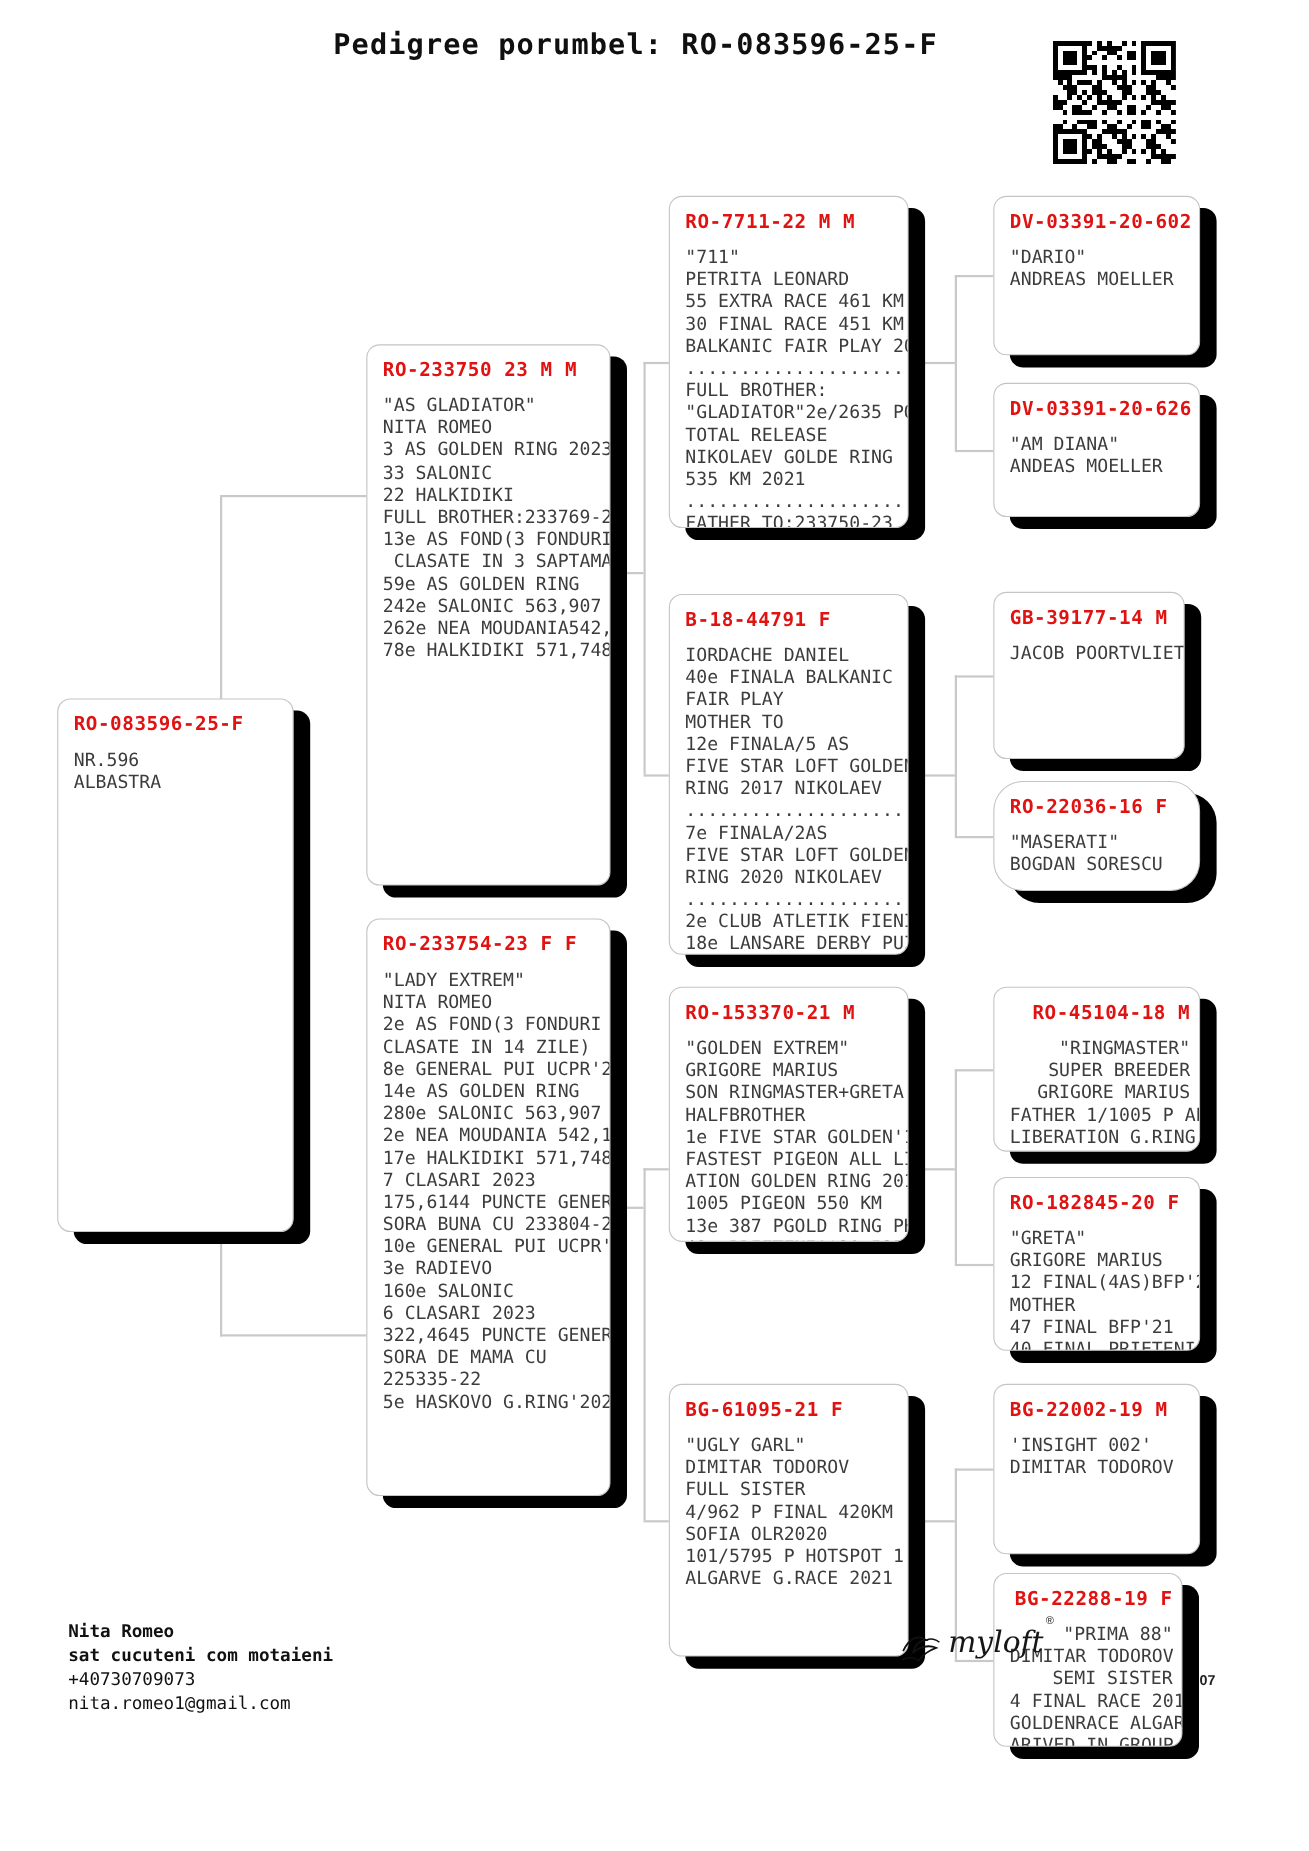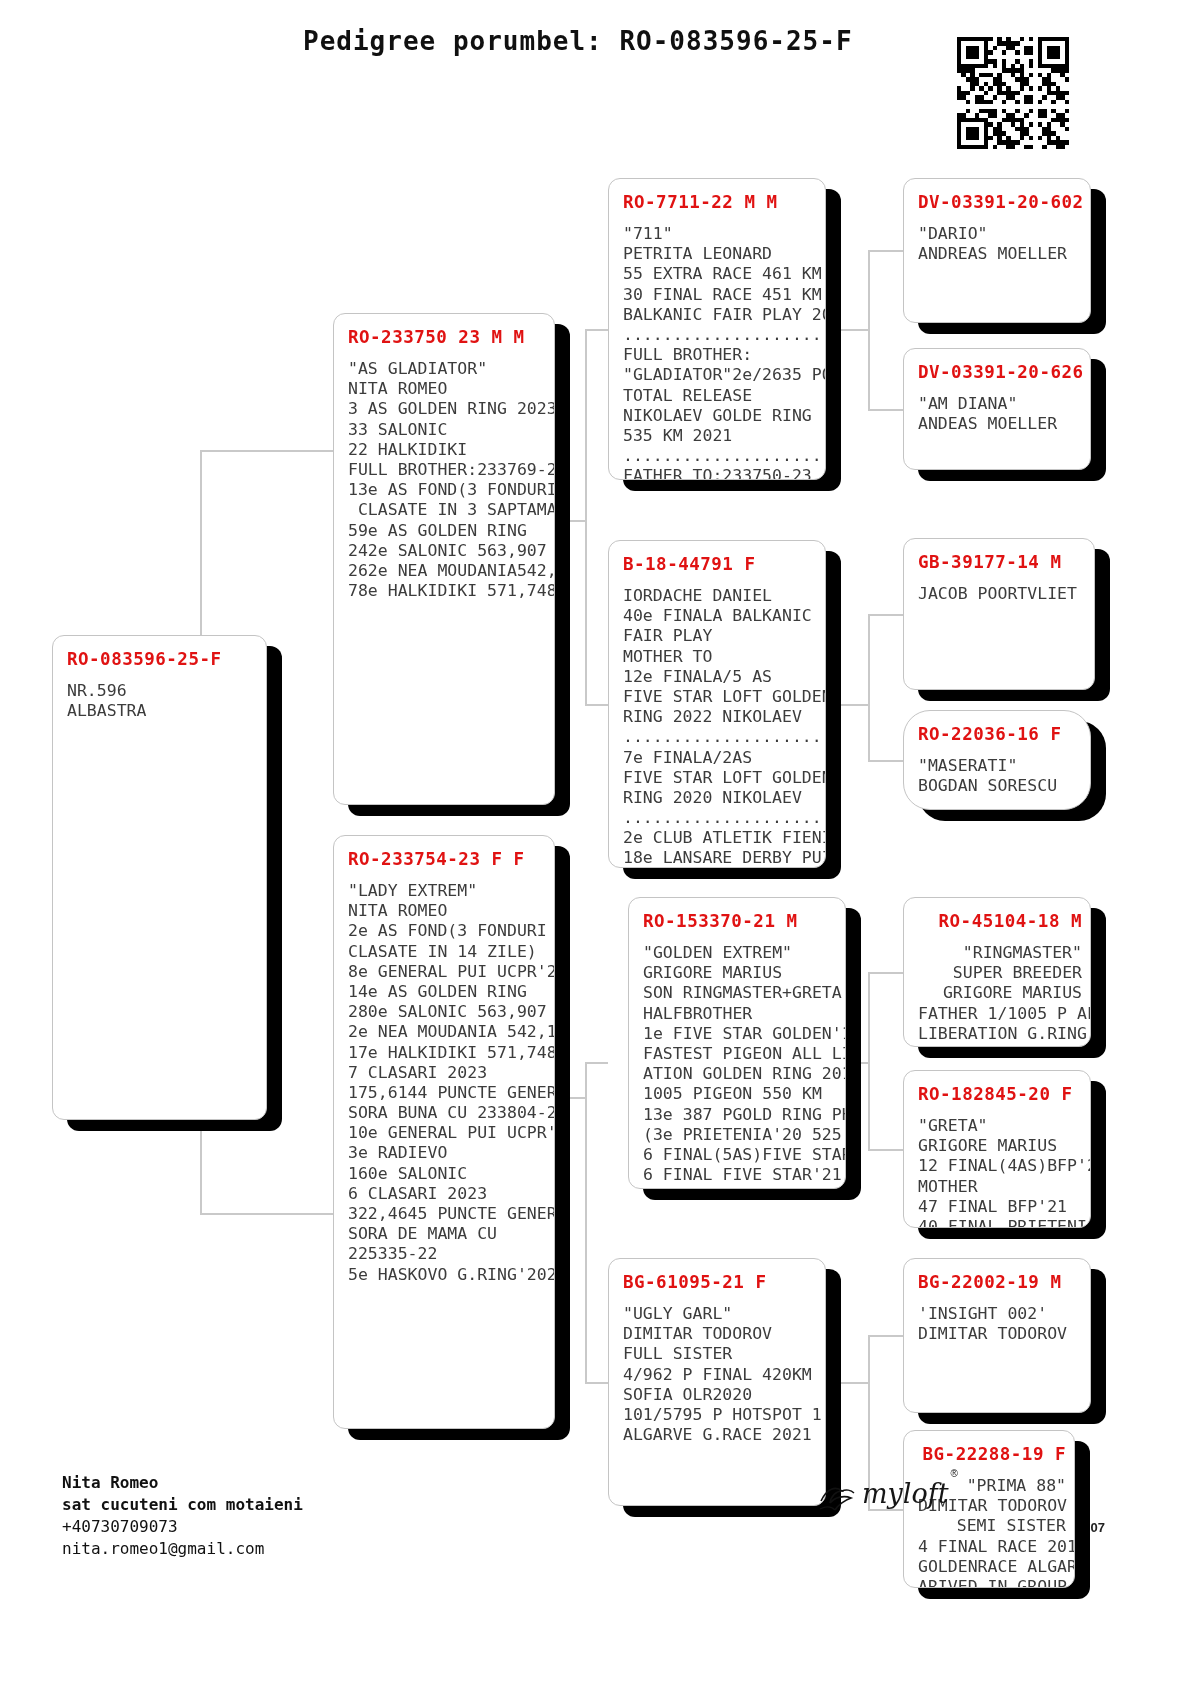--- a/index.html
+++ b/index.html
@@ -385,21 +385,21 @@
         <div class="bline">33 SALONIC</div>
         <div class="bline">22 HALKIDIKI</div>
         <div class="bline">FULL BROTHER:233769-23</div>
         <div class="bline">13e AS FOND(3 FONDURI</div>
         <div class="bline"> CLASATE IN 3 SAPTAMANI)</div>
         <div class="bline">59e AS GOLDEN RING</div>
         <div class="bline">242e SALONIC 563,907 KM</div>
         <div class="bline">262e NEA MOUDANIA542,189</div>
         <div class="bline">78e HALKIDIKI 571,748 KM</div>
       </div>
-      <div class="pbox" style="left: 333px; top: 835px; width: 222px; height: 594px;">
+      <div class="pbox" style="left: 333px; top: 835px; width: 222px; height: 525px;">
         <div class="ring">RO-233754-23 F F</div>
         <div class="bline">"LADY EXTREM"</div>
         <div class="bline">NITA ROMEO</div>
         <div class="bline">2e AS FOND(3 FONDURI</div>
         <div class="bline">CLASATE IN 14 ZILE)</div>
         <div class="bline">8e GENERAL PUI UCPR'23</div>
         <div class="bline">14e AS GOLDEN RING</div>
         <div class="bline">280e SALONIC 563,907 KM</div>
         <div class="bline">2e NEA MOUDANIA 542,189</div>
         <div class="bline">17e HALKIDIKI 571,748 KM</div>
@@ -432,30 +432,30 @@
         <div class="bline">FATHER TO:233750-23</div>
       </div>
       <div class="pbox" style="left: 608px; top: 540px; width: 218px; height: 328px;">
         <div class="ring">B-18-44791 F</div>
         <div class="bline">IORDACHE DANIEL</div>
         <div class="bline">40e FINALA BALKANIC</div>
         <div class="bline">FAIR PLAY</div>
         <div class="bline">MOTHER TO</div>
         <div class="bline">12e FINALA/5 AS</div>
         <div class="bline">FIVE STAR LOFT GOLDEN</div>
-        <div class="bline">RING 2022 NIKOLAEV</div>
+        <div class="bline">RING 2017 NIKOLAEV</div>
         <div class="bline">........................</div>
         <div class="bline">7e FINALA/2AS</div>
         <div class="bline">FIVE STAR LOFT GOLDEN</div>
         <div class="bline">RING 2020 NIKOLAEV</div>
         <div class="bline">.....................</div>
         <div class="bline">2e CLUB ATLETIK FIENI</div>
         <div class="bline">18e LANSARE DERBY PUI</div>
       </div>
-      <div class="pbox" style="left: 628px; top: 897px; width: 218px; height: 292px;">
+      <div class="pbox" style="left: 608px; top: 897px; width: 218px; height: 232px;">
         <div class="ring">RO-153370-21 M</div>
         <div class="bline">"GOLDEN EXTREM"</div>
         <div class="bline">GRIGORE MARIUS</div>
         <div class="bline">SON RINGMASTER+GRETA</div>
         <div class="bline">HALFBROTHER</div>
         <div class="bline">1e FIVE STAR GOLDEN'19</div>
         <div class="bline">FASTEST PIGEON ALL LIBER</div>
         <div class="bline">ATION GOLDEN RING 2019</div>
         <div class="bline">1005 PIGEON 550 KM</div>
         <div class="bline">13e 387 PGOLD RING PH'20</div>
@@ -478,21 +478,21 @@
       <div class="pbox" style="left: 903px; top: 178px; width: 188px; height: 145px;">
         <div class="ring">DV-03391-20-602 M</div>
         <div class="bline">"DARIO"</div>
         <div class="bline">ANDREAS MOELLER</div>
       </div>
       <div class="pbox" style="left: 903px; top: 348px; width: 188px; height: 122px;">
         <div class="ring">DV-03391-20-626 F</div>
         <div class="bline">"AM DIANA"</div>
         <div class="bline">ANDEAS MOELLER</div>
       </div>
-      <div class="pbox" style="left: 903px; top: 538px; width: 192px; height: 152px;">
+      <div class="pbox" style="left: 903px; top: 538px; width: 174px; height: 152px;">
         <div class="ring">GB-39177-14 M</div>
         <div class="bline">JACOB POORTVLIET</div>
       </div>
       <div class="pbox" style="left: 903px; top: 710px; width: 188px; height: 100px; border-radius: 27px;">
         <div class="ring">RO-22036-16 F</div>
         <div class="bline">"MASERATI"</div>
         <div class="bline">BOGDAN SORESCU</div>
       </div>
       <div class="pbox" style="left: 903px; top: 897px; width: 188px; height: 150px; text-align: right;">
         <div class="ring">RO-45104-18 M</div>

